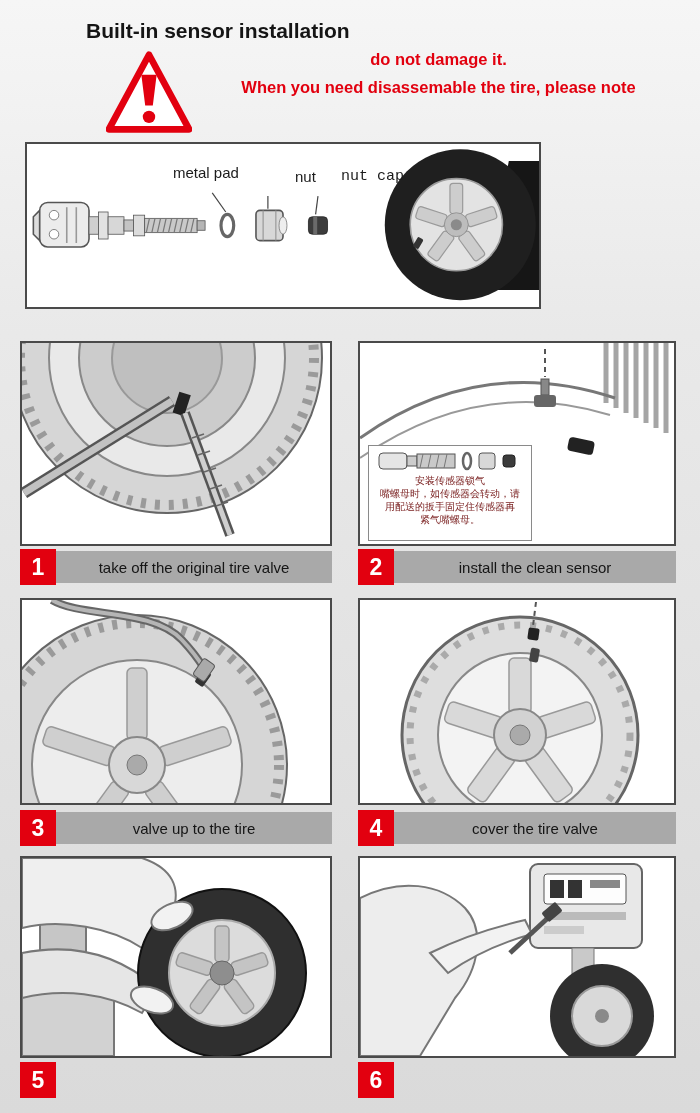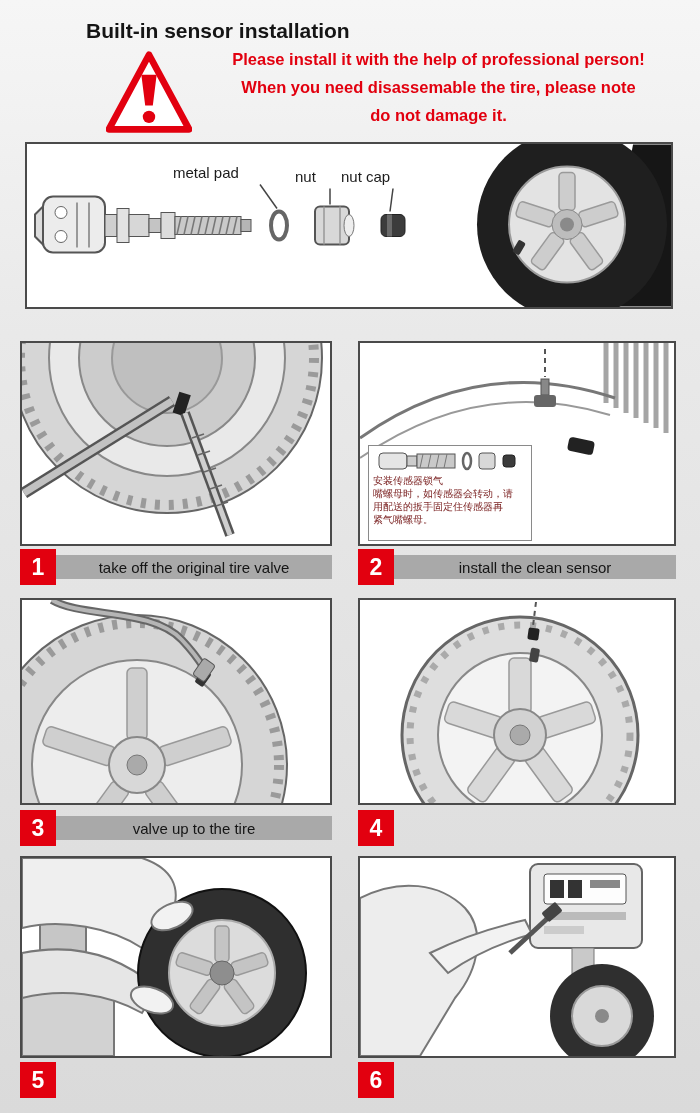--- a/index.html
+++ b/index.html
@@ -14,38 +14,38 @@
     position: absolute; left: 70px; top: 3px; margin: 16px;
     font-size: 21px; font-weight: bold; color: #151515;
   }
   .warning-icon { position: absolute; left: 106px; top: 50px; width: 86px; height: 86px; }
   .warning-text {
     position: absolute; left: 186px; top: 45px; width: 505px;
     text-align: center; color: var(--accent, #e2000f);
     font-weight: bold; font-size: 16.5px; line-height: 28px;
   }
   .parts-box {
-    position: absolute; left: 25px; top: 142px; width: 648px; height: 167px;
+    position: absolute; left: 25px; top: 142px; width: 516px; height: 167px;
     background: #fff; border: 2px solid #4a4a4a;
   }
   .parts-box > svg { position: absolute; inset: 0; width: 100%; height: 100%; }
   .part-label { position: absolute; font-size: 15px; color: #1c1c1c; }
   .step-img {
-    position: absolute; background: #fff; border: 2px solid #4a4a4a;
+    position: absolute; background: #fff; border: 2px solid #4a4a4a; text-align: center;
   }
   .step-img > svg { position: absolute; inset: 0; width: 100%; height: 100%; }
   .step-footer { position: absolute; height: 36px; display: flex; align-items: center; }
   .step-num {
     width: 36px; height: 36px; flex: 0 0 36px;
     background: var(--accent, #e2000f); color: #fff;
     font-size: 23px; font-weight: bold;
     display: flex; align-items: center; justify-content: center;
   }
   .step-label {
-    flex: 1; height: 24px; background: var(--bar, #a9a9a9);
+    flex: 1; height: 32px; background: var(--bar, #a9a9a9);
     color: #151515; font-size: 15px; line-height: 15px;
     display: flex; align-items: center; justify-content: center;
     text-align: center; padding: 0 6px;
   }
   .note-box {
     position: absolute; left: 8px; top: 102px; width: 164px; height: 96px;
     background: #fff; border: 1px solid #8a8a8a; padding: 2px 4px;
   }
   .note-sensor { width: 100%; height: 26px; display: block; }
   .note-text {
@@ -62,23 +62,22 @@
 
   <div class="warning-icon">
     <svg viewBox="0 0 90 90" width="86" height="86">
       <polygon points="45,5 87,83 3,83" fill="#ffffff" stroke="#e2000f" stroke-width="7" stroke-linejoin="round"></polygon>
       <path d="M 37 26 L 53 26 L 49 58 L 41 58 Z" fill="#e2000f"></path>
       <circle cx="45" cy="70" r="6.5" fill="#e2000f"></circle>
     </svg>
   </div>
 
   <div class="warning-text">
-    <div>Please install it with the help of professional person!</div>
+    <div>do not damage it.</div>
     <div>When you need disassemable the tire, please note</div>
-    <div>do not damage it.</div>
   </div>
 
   <div class="parts-box">
     <svg viewBox="0 0 644 162">
 
       <path d="M 16 62 L 8 70 L 8 92 L 16 100 Z" fill="#dddddd" stroke="#555" stroke-width="2"></path>
       <rect x="16" y="52" width="62" height="56" rx="10" fill="#ececec" stroke="#555" stroke-width="2"></rect>
       <circle cx="34" cy="68" r="6" fill="#ffffff" stroke="#666"></circle>
       <circle cx="34" cy="92" r="6" fill="#ffffff" stroke="#666"></circle>
       <line x1="50" y1="58" x2="50" y2="103" stroke="#999" stroke-width="2"></line>
@@ -126,21 +125,21 @@
         <rect x="532" y="28" width="16" height="38" rx="4" transform="rotate(144 540 80)"></rect>
         <rect x="532" y="28" width="16" height="38" rx="4" transform="rotate(216 540 80)"></rect>
         <rect x="532" y="28" width="16" height="38" rx="4" transform="rotate(288 540 80)"></rect>
       </g>
       <circle cx="540" cy="80" r="15" fill="#bdbdbd" stroke="#8a8a8a"></circle>
       <circle cx="540" cy="80" r="7" fill="#8a8a8a"></circle>
       <rect x="488" y="96" width="8" height="14" rx="2" fill="#333" transform="rotate(30 492 103)"></rect>
     </svg>
     <span class="part-label" style="left:146px; top:20px;">metal pad</span>
     <span class="part-label" style="left:268px; top:24px;">nut</span>
-    <span class="part-label" style="left:314px; top:24px;">nut cap</span>
+    <span class="part-label" style="left:314px; top:24px;font-family:Liberation Mono, monospace;">nut cap</span>
   </div>
 
   <div class="step-img" style="left:20px; top:341px; width:312px; height:205px;">
     <svg viewBox="0 0 308 201" preserveAspectRatio="none">
       <circle cx="145" cy="15" r="155" fill="#d6d6d6" stroke="#666" stroke-width="2"></circle>
       <circle cx="145" cy="15" r="147" fill="none" stroke="#9a9a9a" stroke-width="10" stroke-dasharray="5 9"></circle>
       <circle cx="145" cy="15" r="118" fill="#e9e9e9" stroke="#888" stroke-width="2"></circle>
       <circle cx="145" cy="15" r="88" fill="#cccccc" stroke="#888" stroke-width="2"></circle>
       <circle cx="145" cy="15" r="55" fill="#bfbfbf" stroke="#999" stroke-width="2"></circle>
       <line x1="2" y1="150" x2="150" y2="58" stroke="#555" stroke-width="12"></line>
@@ -247,20 +246,21 @@
       <rect x="168" y="28" width="11" height="12" rx="2" fill="#222" transform="rotate(8 173 34)"></rect>
     </svg>
   </div>
 
   <div class="step-footer" style="left:20px; top:810px; width:312px;">
     <div class="step-num">3</div>
     <div class="step-label">valve up to the tire</div>
   </div>
   <div class="step-footer" style="left:358px; top:810px; width:318px;">
     <div class="step-num">4</div>
+    <div class="step-label">cover the tire valve</div>
   </div>
 
   <div class="step-img" style="left:20px; top:856px; width:312px; height:202px;">
     <svg viewBox="0 0 308 198" preserveAspectRatio="none">
       <rect x="0" y="120" width="92" height="78" fill="#d2d2d2" stroke="#777" stroke-width="2"></rect>
       <rect x="18" y="42" width="46" height="80" fill="#c6c6c6" stroke="#777" stroke-width="2"></rect>
       <path d="M 0 0 L 120 0 C 150 10 160 30 150 55 L 120 90 C 90 70 40 60 0 70 Z" fill="#efefef" stroke="#777" stroke-width="2"></path>
       <path d="M 0 95 C 50 85 95 95 135 130 L 120 155 C 85 135 40 130 0 140 Z" fill="#e6e6e6" stroke="#777" stroke-width="2"></path>
       <circle cx="200" cy="115" r="84" fill="#2f2f2f" stroke="#111" stroke-width="2"></circle>
       <circle cx="200" cy="115" r="53" fill="#dcdcdc" stroke="#aaaaaa" stroke-width="2"></circle>

